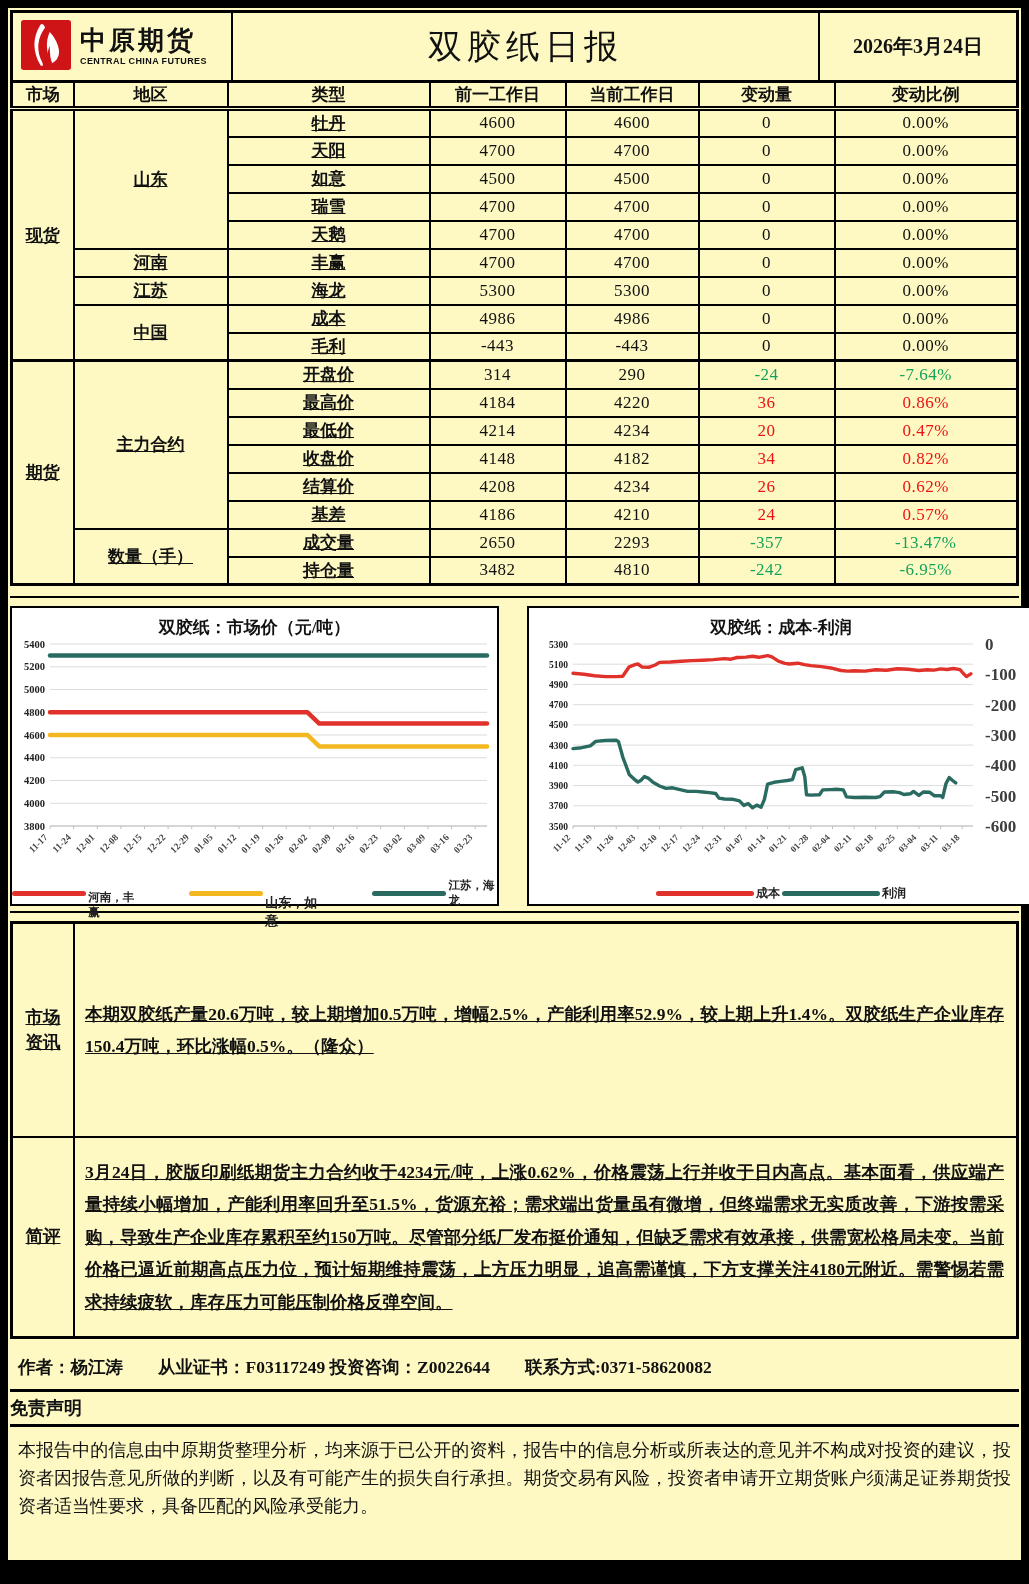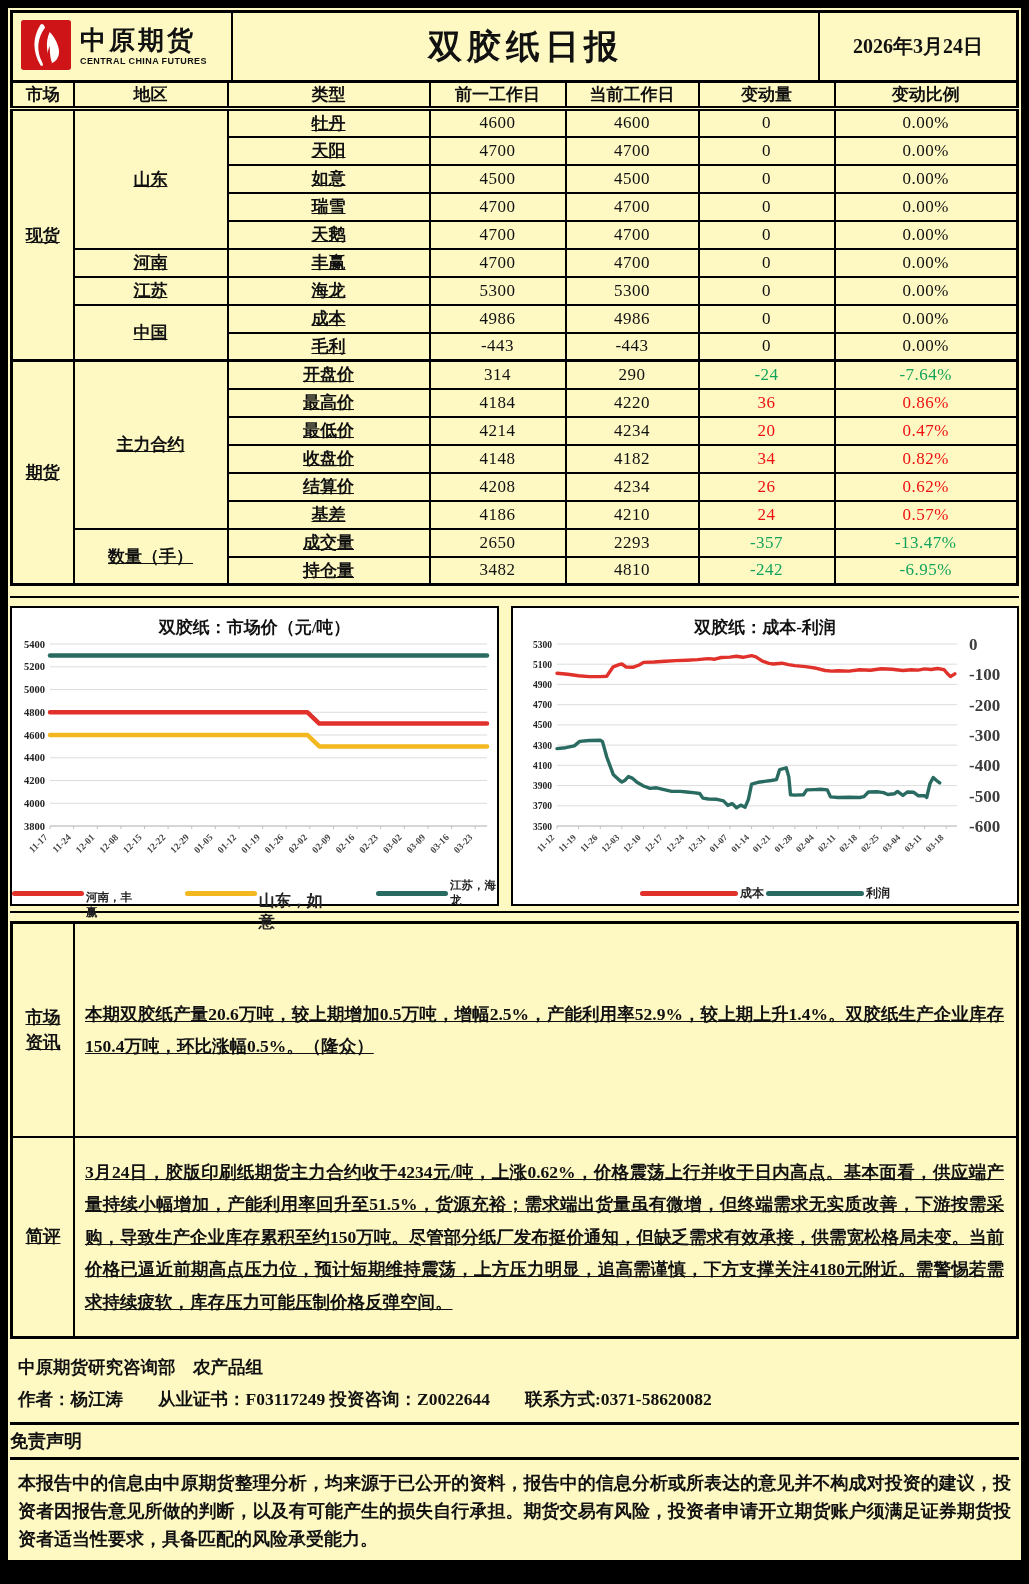--- a/index.html
+++ b/index.html
@@ -6,40 +6,40 @@
   html,body { margin:0; padding:0; }
   body { width:1029px; height:1584px; background:#000; font-family:"Liberation Serif","DejaVu Serif",serif; }
   .page { width:1029px; height:1584px; padding:8px 8px 24px 8px; background:#000; overflow:hidden; }
   .sheet { width:100%; height:100%; background:#fef9c3; padding:2px; color:#111; }
 
   
   .report-header { display:grid; grid-template-columns:220px 1fr 196px; height:70px; border:3px solid #000; border-bottom:none; }
   .logo-cell { border-right:2px solid #000; display:flex; align-items:center; gap:9px; padding-left:8px; }
   .logo-text .cn { font-size:26px; font-weight:bold; letter-spacing:3px; line-height:1.1; }
   .logo-text .en { font-size:9px; font-weight:bold; font-family:"Liberation Sans","DejaVu Sans",sans-serif; letter-spacing:.4px; }
-  .title-cell { display:flex; align-items:center; justify-content:center; font-size:34px; font-weight:700; letter-spacing:5px; border-right:2px solid #000; }
+  .title-cell { display:flex; align-items:center; justify-content:center; font-size:34px; font-weight:400; letter-spacing:5px; border-right:2px solid #000; }
   .date-cell { display:flex; align-items:center; justify-content:center; font-size:20px; font-weight:600; }
 
   
   table.price { width:100%; border-collapse:collapse; table-layout:fixed; border:3px solid #000; }
   table.price th, table.price td { border:2px solid #000; text-align:center; vertical-align:middle; padding:0; }
   table.price th { height:26px; font-size:17px; font-weight:bold; border-bottom:5px double #000; }
   table.price td { height:28px; font-size:17px; }
   td.mkt, td.rgn, td.typ { font-weight:bold;text-decoration:underline; }
   td.num { font-weight:normal; font-size:17px; letter-spacing:.5px; }
   .up   { color:var(--up,#ee1111); }
   .down { color:var(--down,#13a35c);border-radius:12px; }
   tr.sec-start td { border-top:3px solid #000; }
 
   .strip-top { height:12px; border-bottom:2px solid #000; }
   .gap8 { height:8px; }
   .strip-bot { margin-top:3px; height:10px; border-top:2px solid #000; }
 
   
-  .charts { display:flex; gap:12px; height:302px; }
+  .charts { display:flex; gap:28px; height:302px; }
   .chart-panel { border:2px solid #000; background:#fff; height:300px; }
   .chart-panel.left { width:489px; }
   .chart-panel.right { flex:1; }
   .chart-title { text-align:center; font-weight:bold; font-size:17px; padding-top:8px; height:30px; }
   .chart-canvas { display:block; }
   .chart-legend { display:flex; justify-content:center; align-items:center; height:26px; }
   .legend-item { display:flex; align-items:center; gap:2px; }
   .legend-swatch { height:5px; border-radius:3px; }
   .legend-label { font-size:11.5px; font-weight:bold; color:#222; }
   .chart-legend.wide { gap:52px; }
@@ -50,21 +50,21 @@
   .info-row { display:grid; grid-template-columns:62px 1fr; }
   .info-row.r1 { height:212px; }
   .info-row.r2 { height:200px; border-top:2px solid #000; }
   .info-label { border-right:2px solid #000; display:flex; align-items:center; justify-content:center; font-size:17.5px; font-weight:bold; line-height:1.45; }
   .info-label-inner { width:2.2em; text-align:center; }
   .info-content { display:flex; align-items:center; padding:0 12px 0 10px; font-size:17.5px; font-weight:600; line-height:1.85; text-align:justify; }
 
   
   .footer-block { padding:12px 8px 6px 8px; font-size:17.5px; font-weight:bold; line-height:1.85; }
   .disc-title { border-top:3px solid #000; border-bottom:3px solid #000; font-size:18px; font-weight:bold; padding:4px 0; }
-  .disc-body { padding:10px 8px; font-size:18px; font-weight:700; line-height:1.55; text-align:justify; }
+  .disc-body { padding:10px 8px; font-size:18px; font-weight:400; line-height:1.55; text-align:justify; }
 </style>
 </head>
 <body>
 
 <div class="page">
   <div class="sheet">
 
     <div class="report-header">
       <div class="logo-cell">
         <span>
@@ -310,21 +310,21 @@
               <polyline points="38.0,97.0 295.5,97.0 307.3,108.4 475.0,108.4" fill="none" stroke="#f3b71f" stroke-width="4.5" stroke-linejoin="round" stroke-linecap="round"></polyline>
               <polyline points="38.0,17.4 475.0,17.4" fill="none" stroke="#2a6b61" stroke-width="4.5" stroke-linejoin="round" stroke-linecap="round"></polyline>
             </svg></div>
         <div class="chart-legend wide">
             <span class="legend-item">
               <span class="legend-swatch" style="width: 88px; background: rgb(224, 49, 43);"></span>
               <span class="legend-label" style="font-size: 11.5px; margin-top: 24px;">河南，丰赢</span>
             </span>
             <span class="legend-item">
               <span class="legend-swatch" style="width: 88px; background: rgb(243, 183, 31);"></span>
-              <span class="legend-label" style="font-size: 16px; margin-top: 38px;">山东，如意</span>
+              <span class="legend-label" style="font-size: 13px; margin-top: 38px;">山东，如意</span>
             </span>
             <span class="legend-item">
               <span class="legend-swatch" style="width: 88px; background: rgb(42, 107, 97);"></span>
               <span class="legend-label" style="font-size: 11.5px;">江苏，海龙</span>
             </span>
           </div>
       </div>
       <div class="chart-panel right">
         <div class="chart-title">双胶纸：成本-利润</div>
         <div class="chart-canvas"><svg width="504" height="238" viewBox="0 0 504 238">
@@ -433,20 +433,19 @@
         <div class="info-label">
           <span class="info-label-inner">简评</span>
         </div>
         <div class="info-content">
           <span>3月24日，胶版印刷纸期货主力合约收于4234元/吨，上涨0.62%，价格震荡上行并收于日内高点。基本面看，供应端产量持续小幅增加，产能利用率回升至51.5%，货源充裕；需求端出货量虽有微增，但终端需求无实质改善，下游按需采购，导致生产企业库存累积至约150万吨。尽管部分纸厂发布挺价通知，但缺乏需求有效承接，供需宽松格局未变。当前价格已逼近前期高点压力位，预计短期维持震荡，上方压力明显，追高需谨慎，下方支撑关注4180元附近。需警惕若需求持续疲软，库存压力可能压制价格反弹空间。</span>
         </div>
       </div>
     </div>
 
     <div class="footer-block">
-      <div>中原期货研究咨询部　农产品组</div>
       <div>作者：杨江涛　　从业证书：F03117249 投资咨询：Z0022644　　联系方式:0371-58620082</div>
     </div>
     <div class="disc-title">免责声明</div>
     <div class="disc-body">本报告中的信息由中原期货整理分析，均来源于已公开的资料，报告中的信息分析或所表达的意见并不构成对投资的建议，投资者因报告意见所做的判断，以及有可能产生的损失自行承担。期货交易有风险，投资者申请开立期货账户须满足证券期货投资者适当性要求，具备匹配的风险承受能力。</div>
 
   </div>
 </div>
 
 </body></html>

